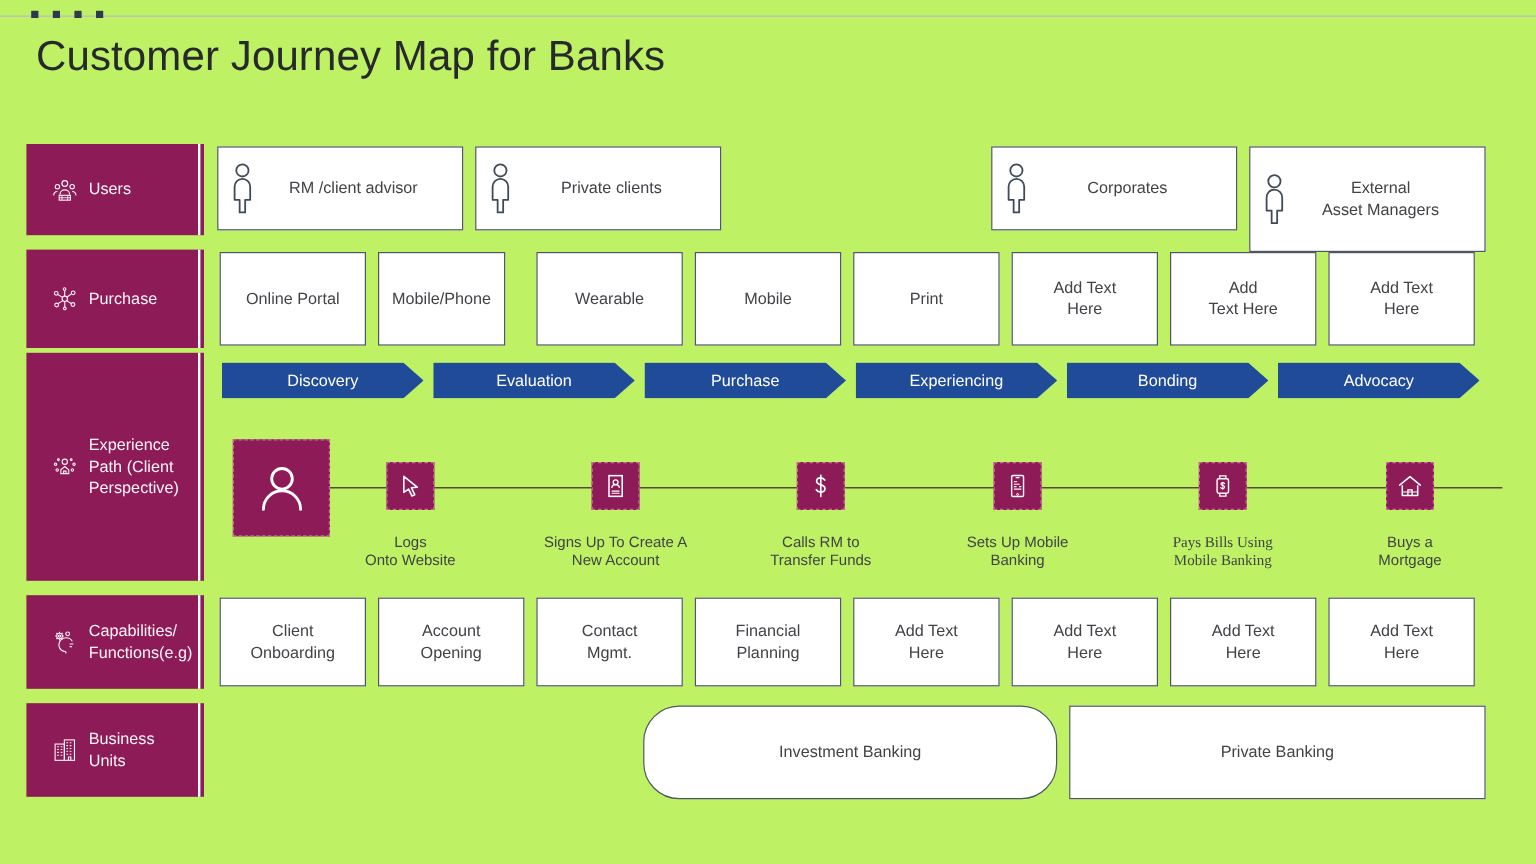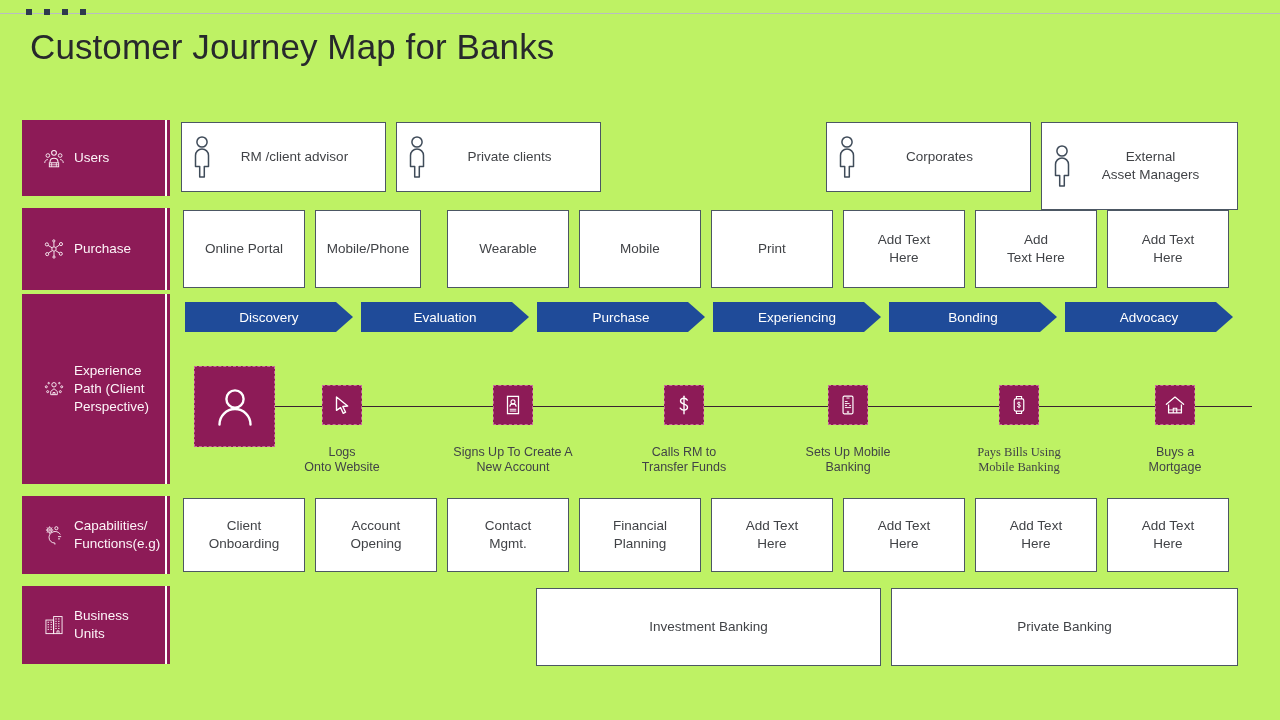--- a/index.html
+++ b/index.html
@@ -303,16 +303,16 @@
         <rect x="11.6" y="2.8" width="9.2" height="18.6"></rect>
         <path d="M5 9h1.6M8.2 9h1.6M5 11.6h1.6M8.2 11.6h1.6M5 14.2h1.6M8.2 14.2h1.6M5 16.8h1.6M8.2 16.8h1.6"></path>
         <path d="M13.4 5.4h1.6M16.4 5.4h1.6M13.4 8h1.6M16.4 8h1.6M13.4 10.6h1.6M16.4 10.6h1.6M13.4 13.2h1.6M16.4 13.2h1.6M13.4 15.8h1.6M16.4 15.8h1.6"></path>
         <path d="M15.3 21.4v-3h2.2v3"></path>
       </g>
     </svg>
     <span class="lbl" style="white-space:pre-line">Business
 Units</span>
   </div>
 
-  <div class="card" style="left:536px; top:588px; width:345px; height:78px;">Investment  Banking</div>
+  <div class="card" style="left:536px; top:588px; width:345px; height:78px;border-radius:30px;">Investment  Banking</div>
   <div class="card" style="left:891px; top:588px; width:347px; height:78px;">Private Banking</div>
 
 </div>
 
 </body></html>

